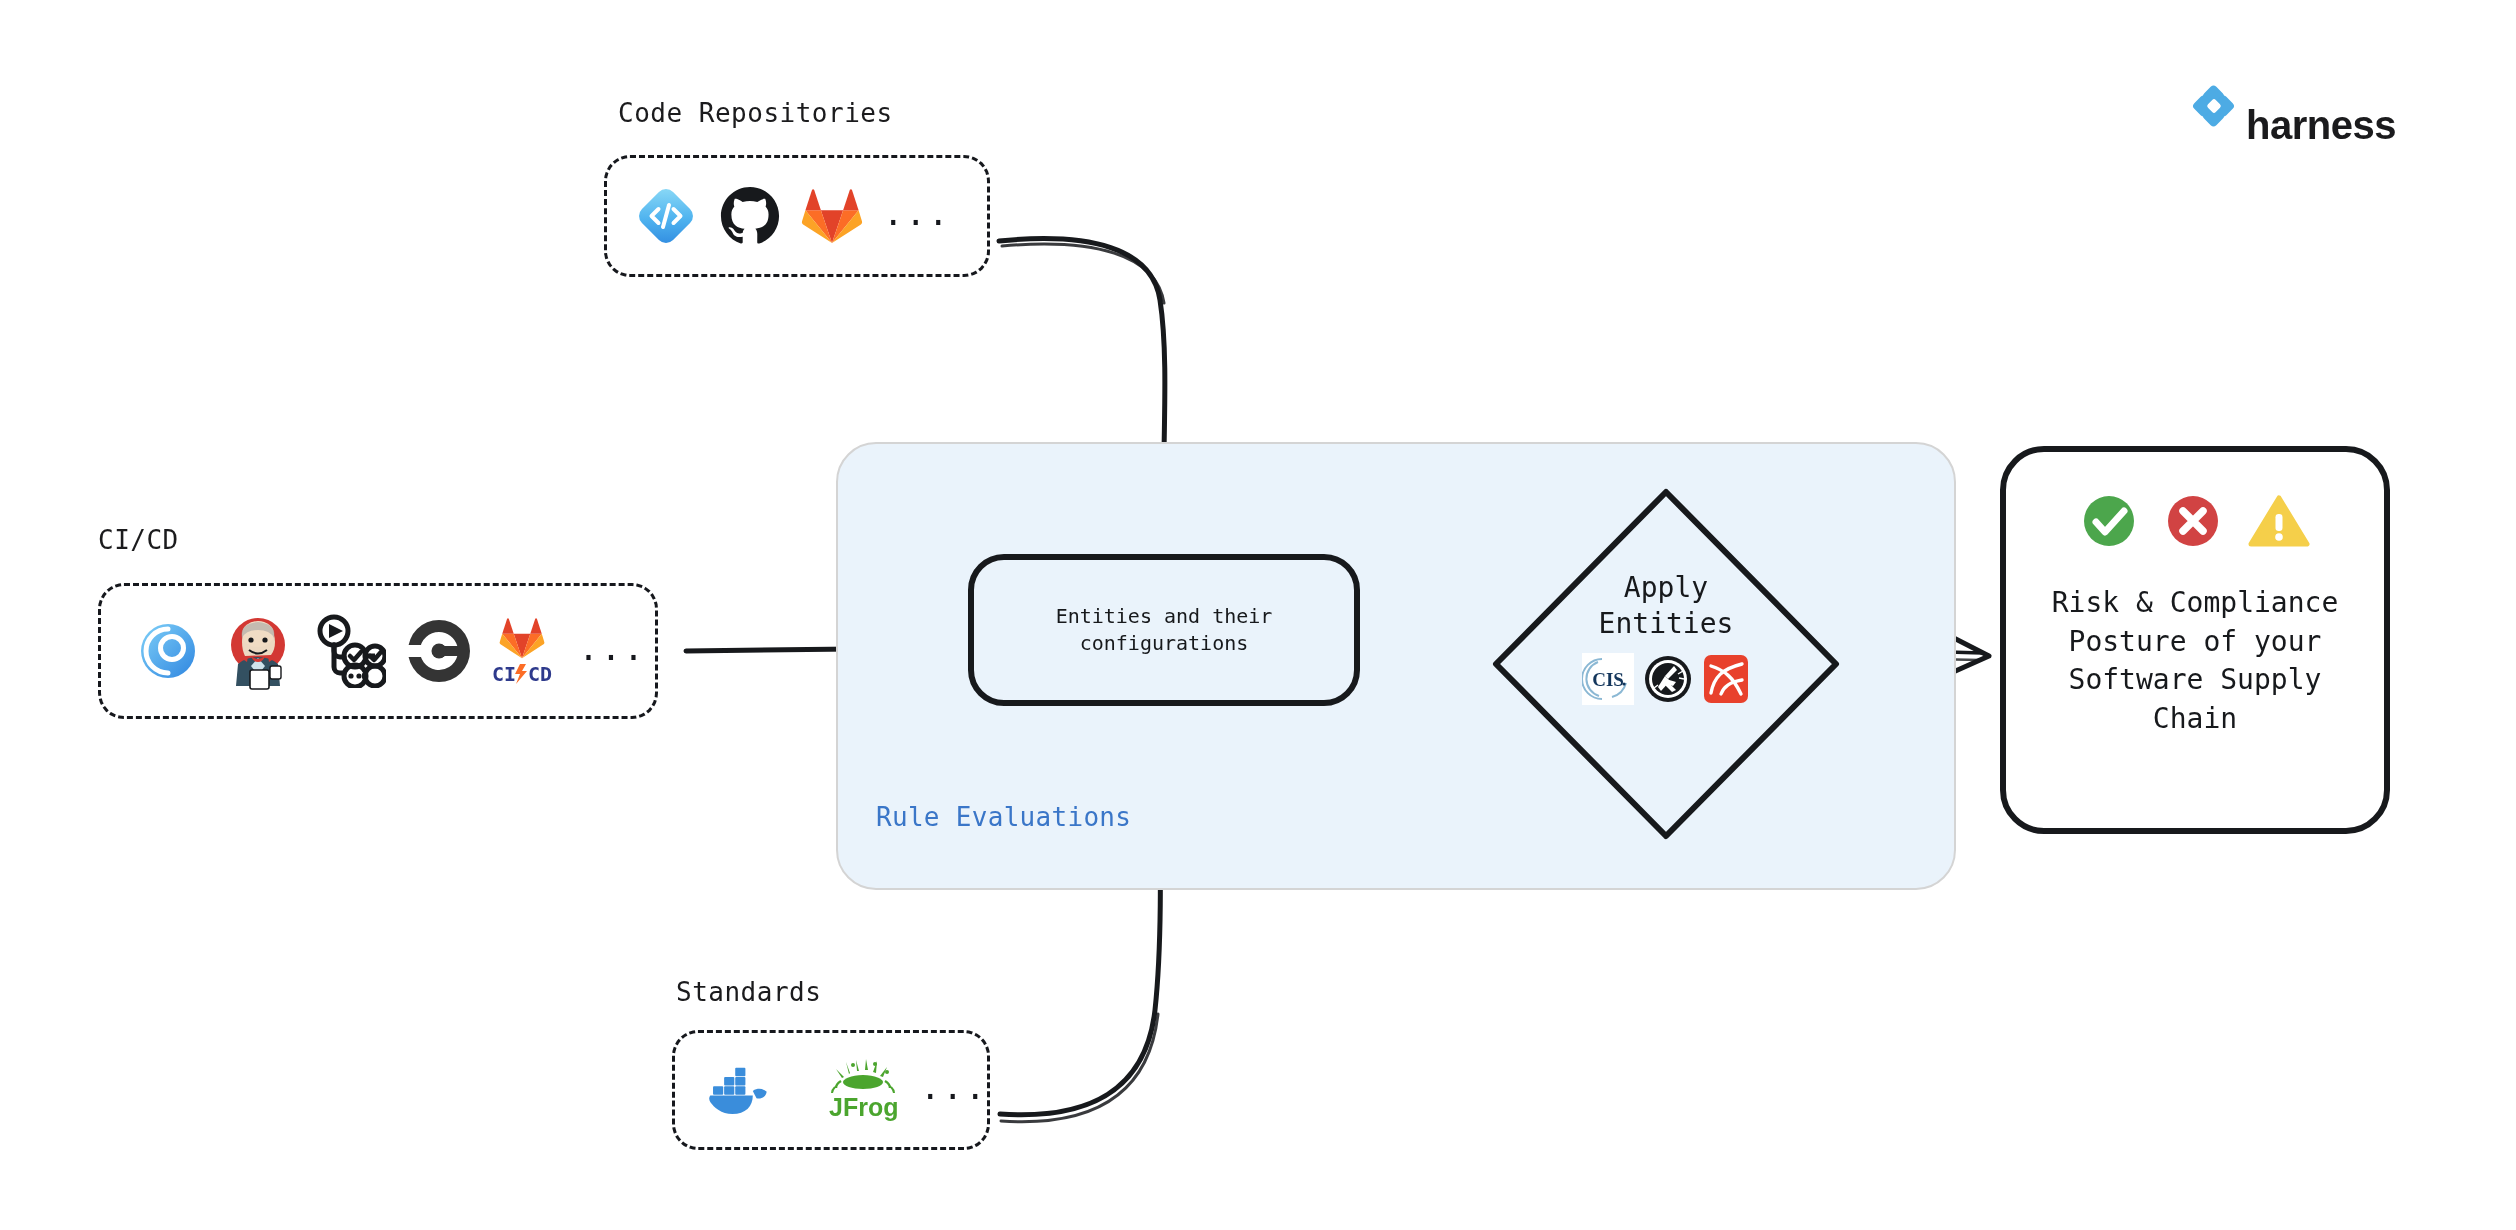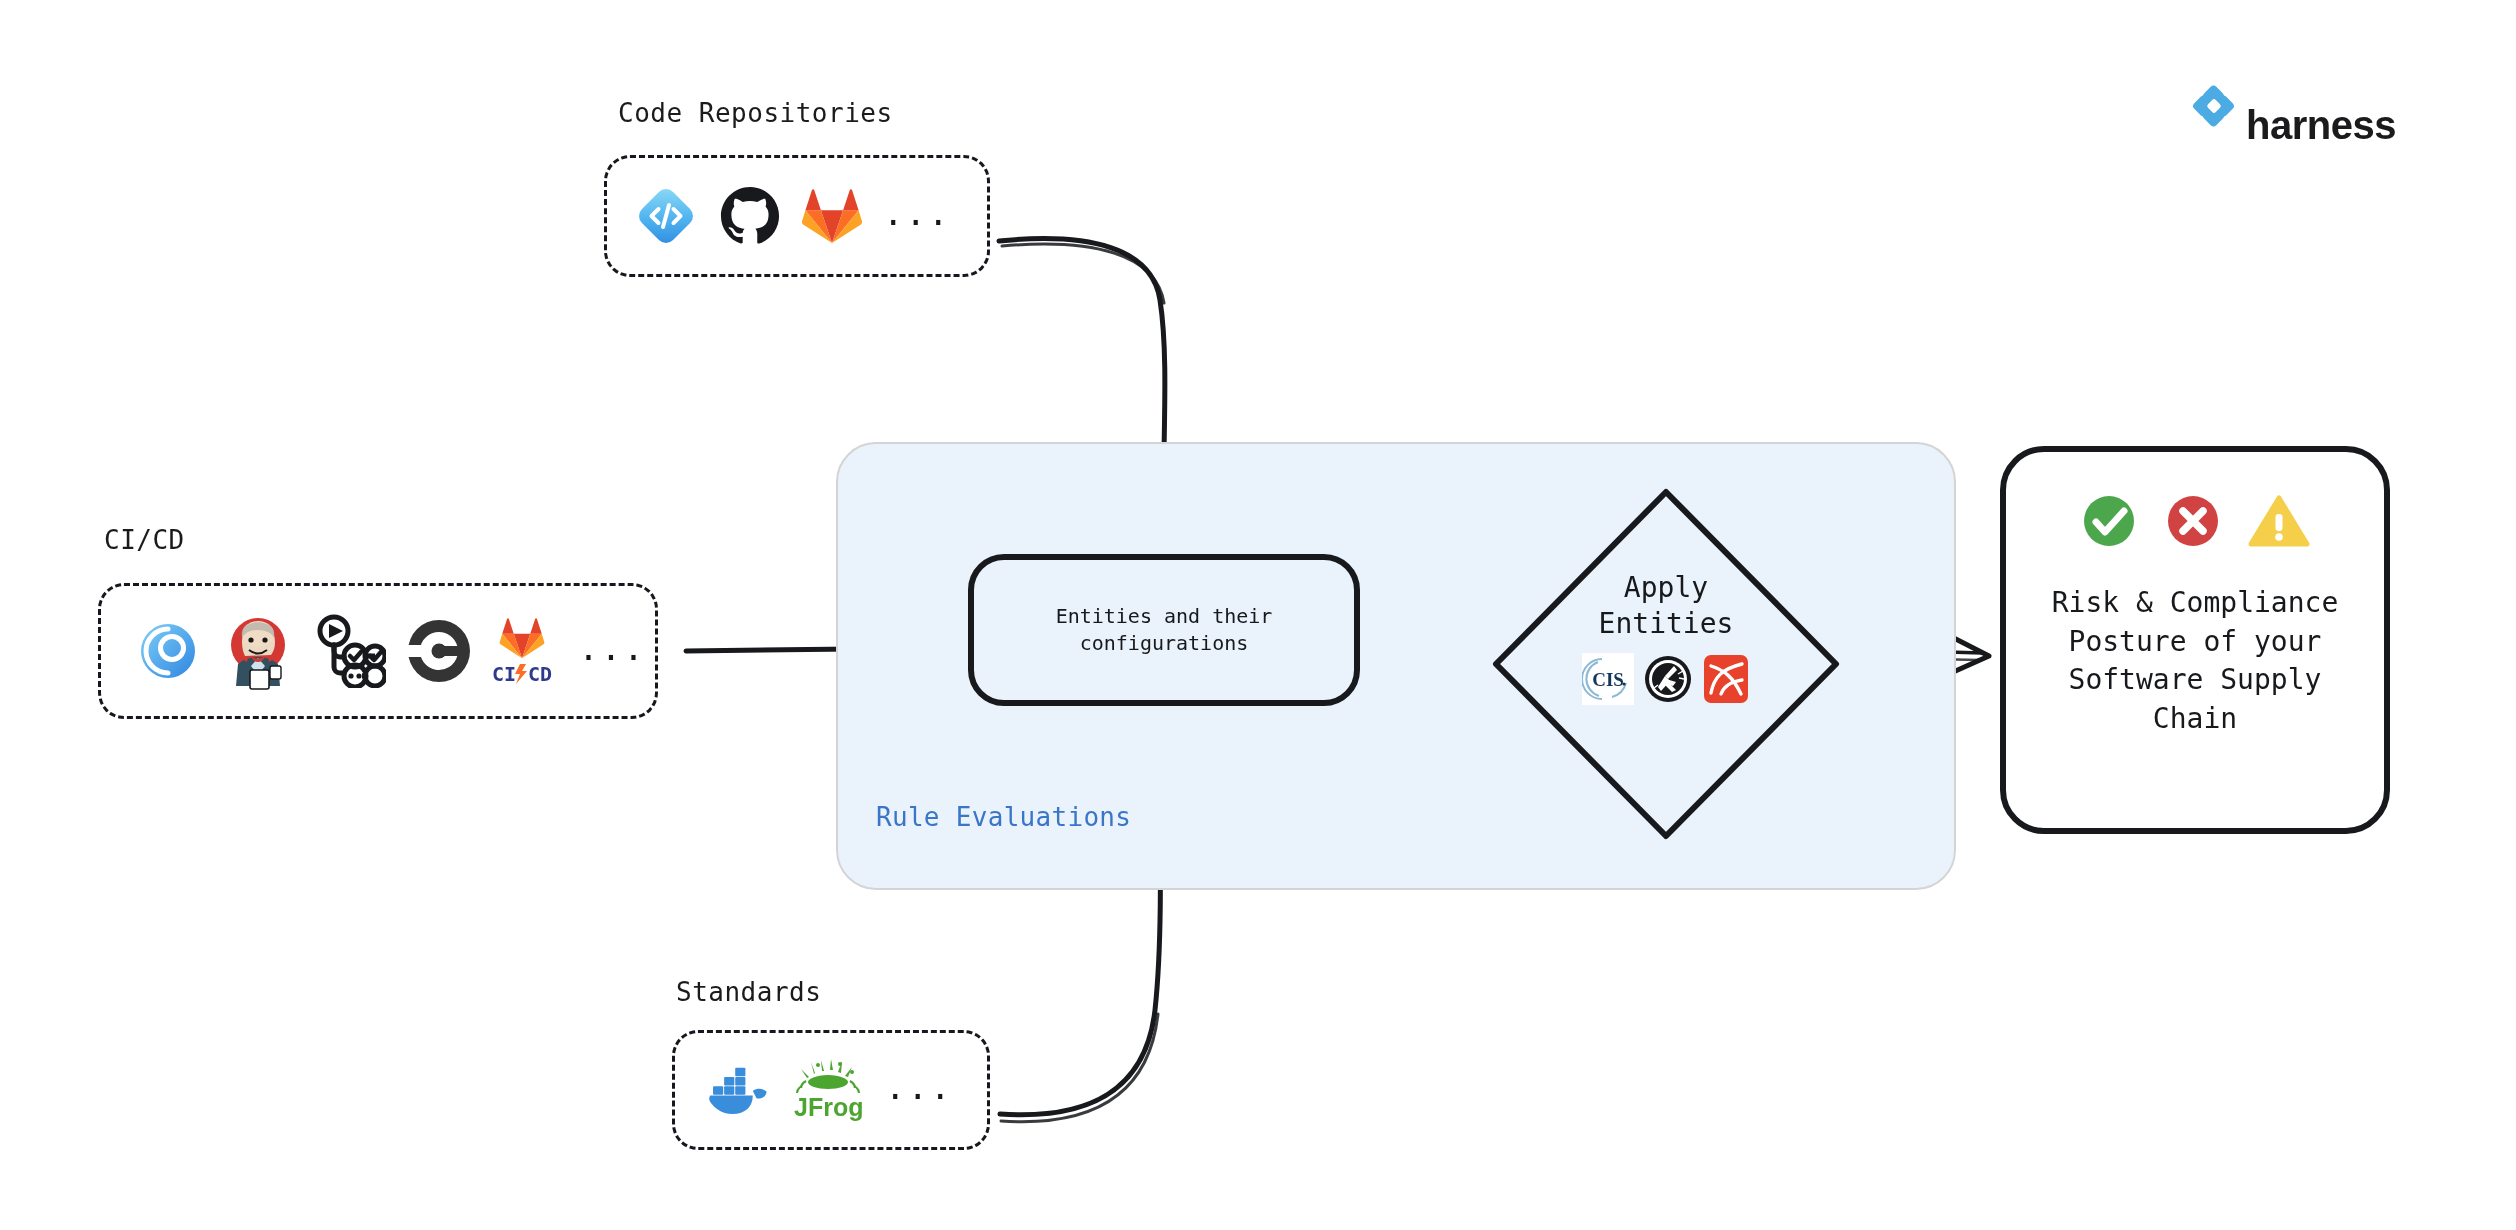--- a/index.html
+++ b/index.html
@@ -183,21 +183,21 @@
       <path fill="#e24329" d="M4.5 24 H20.5 L13.6 3.2 c-.4-1.1-1.9-1.1-2.3 0 Z"></path>
       <path fill="#fc6d26" d="M32 58 L43.5 24 H59.5 Z"></path>
       <path fill="#fca326" d="M59.5 24 L63 35.5 c.4 1.2 0 2.5-1.1 3.3 L32 58 Z"></path>
       <path fill="#e24329" d="M59.5 24 H43.5 L50.4 3.2 c.4-1.1 1.9-1.1 2.3 0 Z"></path>
     </svg>
 
     <span class="ellipsis">...</span>
   </div>
 </div>
 
-<div class="abs group-label" style="left:104px;top:525px;">CI/CD</div>
+<div class="abs group-label" style="left:98px;top:525px;">CI/CD</div>
 
 <div class="abs dashed-box" id="cicd-box" style="left:98px;top:583px;width:560px;height:136px;padding-left:24px;justify-content:center;">
   <div class="icon-row" style="gap:20px;">
 
     <svg width="68" height="68" viewBox="0 0 68 68">
       <defs>
         <linearGradient id="hciGrad" x1="0" y1="0" x2="1" y2="1">
           <stop offset="0%" stop-color="#7fd0f8"></stop>
             <stop offset="100%" stop-color="#2f86e0"></stop>
         </linearGradient>
@@ -284,21 +284,21 @@
         <rect x="25" y="28" width="11" height="9" rx="1"></rect>
         <rect x="37" y="28" width="11" height="9" rx="1"></rect>
         <rect x="25" y="18" width="11" height="9" rx="1"></rect>
         <rect x="37" y="18" width="11" height="9" rx="1"></rect>
         <rect x="37" y="8" width="11" height="9" rx="1"></rect>
       </g>
       <path fill="#3a8ddb" d="M10 38 h46 c0 12-8 20-22 20 -12 0-20-7-24-13 -1.5-2.5-1.5-5 0-7z"></path>
       <path fill="#3a8ddb" d="M56 33 c6-4 12-2 15 1 -1 6-6 8-11 7z"></path>
     </svg>
 
-    <div style="display:flex;flex-direction:column;align-items:center;">
+    <div style="display:flex;flex-direction:column;align-items:center;margin-left:35px;">
       <svg width="64" height="34" viewBox="0 0 64 34">
         <g fill="#4ba52e">
           <path d="M32 16 c12 0 20 4 20 7 0 4-9 7-20 7 -11 0-20-3-20-7 0-3 8-7 20-7z"></path>
           <path d="M10 22 q-5 3-5 7" fill="none" stroke="#4ba52e" stroke-width="2.4"></path>
           <path d="M54 22 q5 3 5 7" fill="none" stroke="#4ba52e" stroke-width="2.4"></path>
           <path d="M4 28 q-3 3-3 6" fill="none" stroke="#4ba52e" stroke-width="2"></path>
           <path d="M60 28 q3 3 3 6" fill="none" stroke="#4ba52e" stroke-width="2"></path>
           <path d="M18 15 l-3-12 4 11z"></path>
           <path d="M26 12 l-1-11 3 11z"></path>
           <path d="M34 11 l1-11 2 11z"></path>

